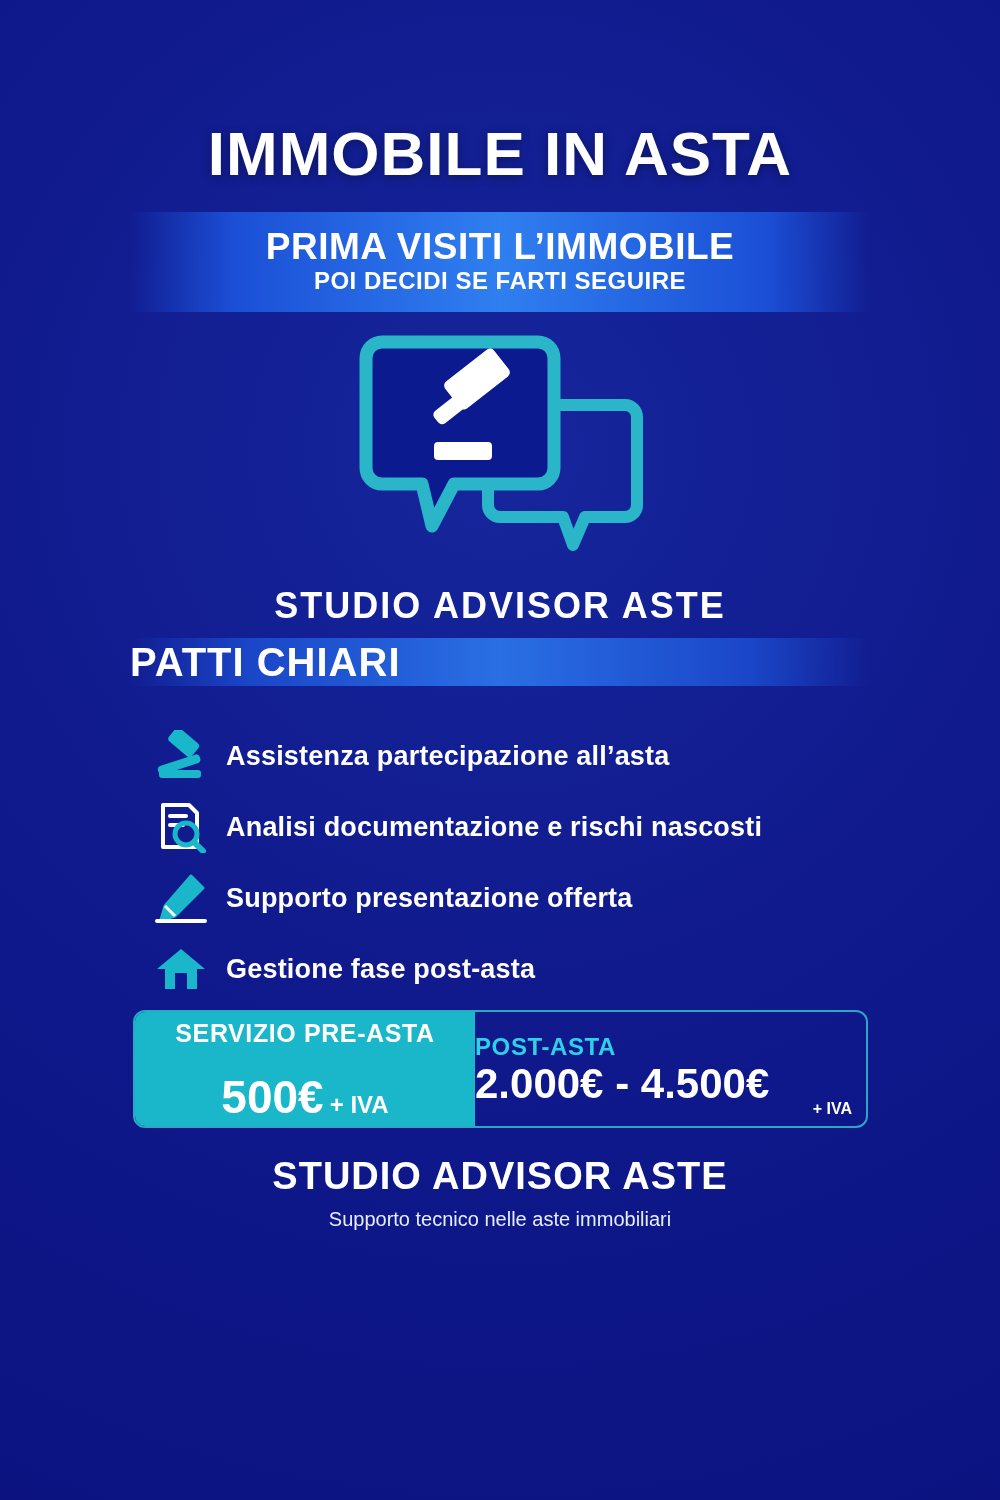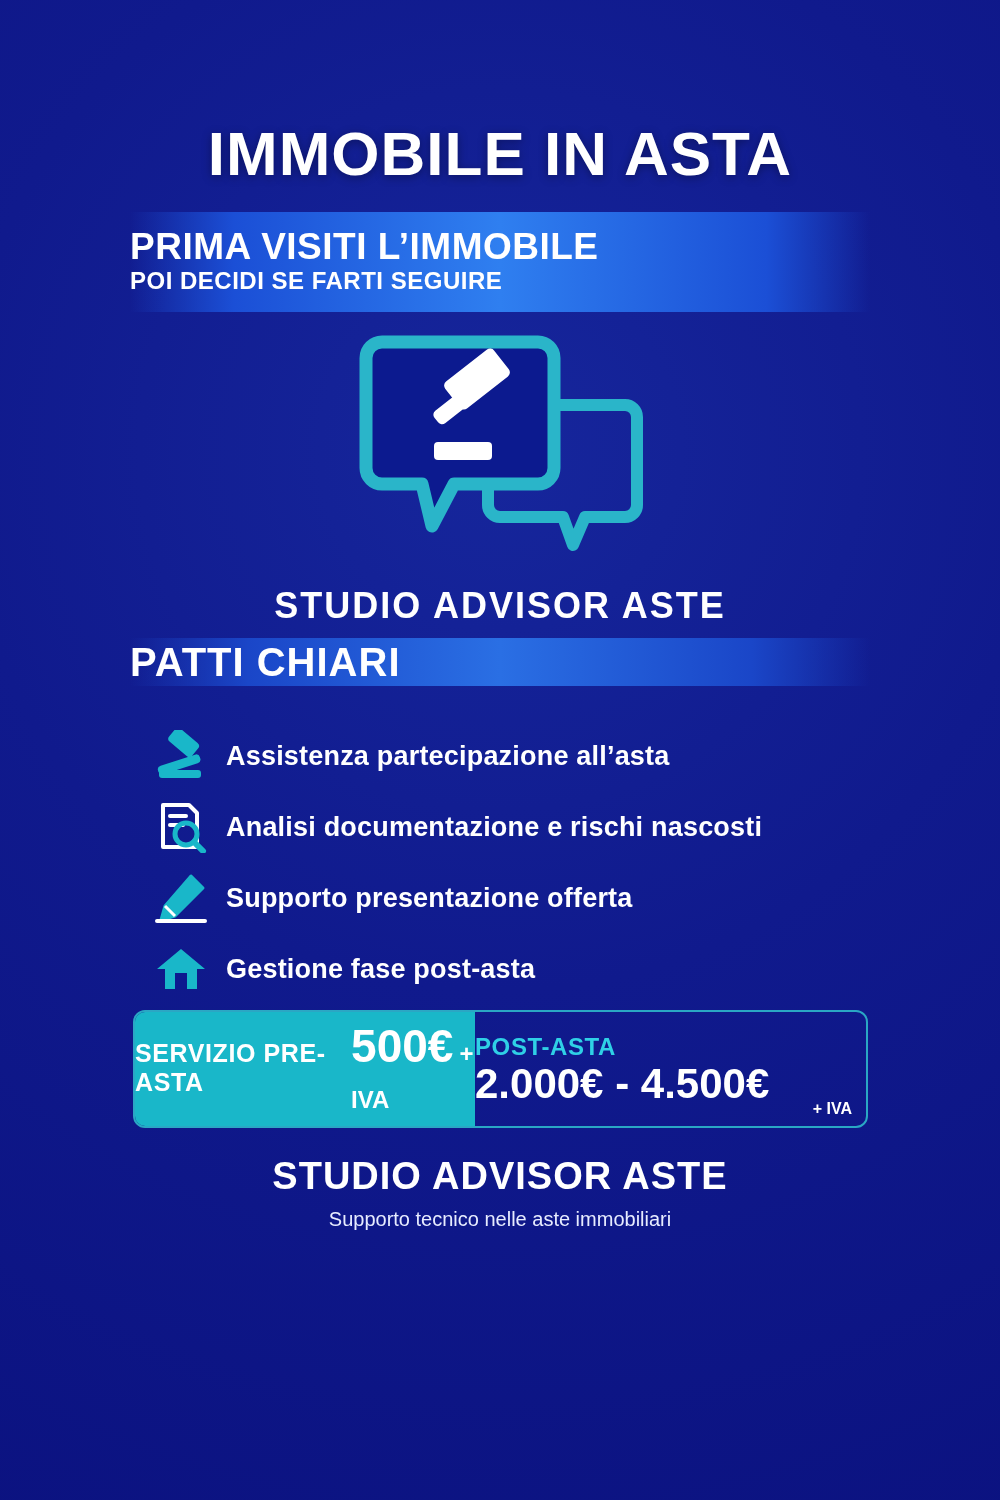--- a/index.html
+++ b/index.html
@@ -41,20 +41,21 @@
   
   .subbanner {
     position: absolute;
     top: 212px;
     left: 130px;
     width: 740px;
     height: 100px;
     background: linear-gradient(90deg, rgba(12,26,143,0) 0%, #1b4fd6 14%, #2f7ff0 50%, #1b4fd6 86%, rgba(12,26,143,0) 100%);
     display: flex;
     flex-direction: column;
+    align-items: center;
     justify-content: center;
   }
   .subbanner .l1 {
     font-size: 37px;
     font-weight: bold;
     letter-spacing: 0.5px;
     line-height: 1.05;
   }
   .subbanner .l2 {
     font-size: 24px;
@@ -142,21 +143,21 @@
     border: 2px solid #2aa7c4;
     border-radius: 12px;
     display: flex;
     overflow: hidden;
     box-sizing: border-box;
   }
   .price-left {
     width: 340px;
     background: #19b7c9;
     display: flex;
-    flex-direction: row;
+    flex-direction: column;
     align-items: center;
     justify-content: center;
     box-sizing: border-box;
     gap: 24px;
   }
   .price-left .label {
     font-size: 25px;
     font-weight: bold;
     color: #ffffff;
     letter-spacing: 0.6px;

